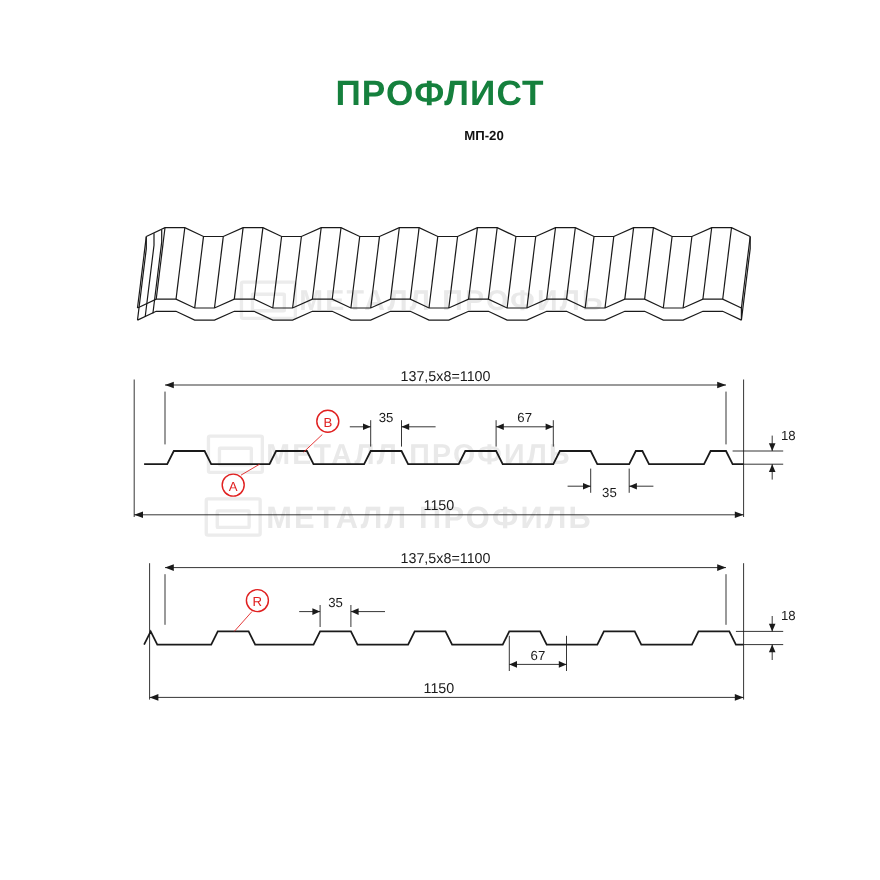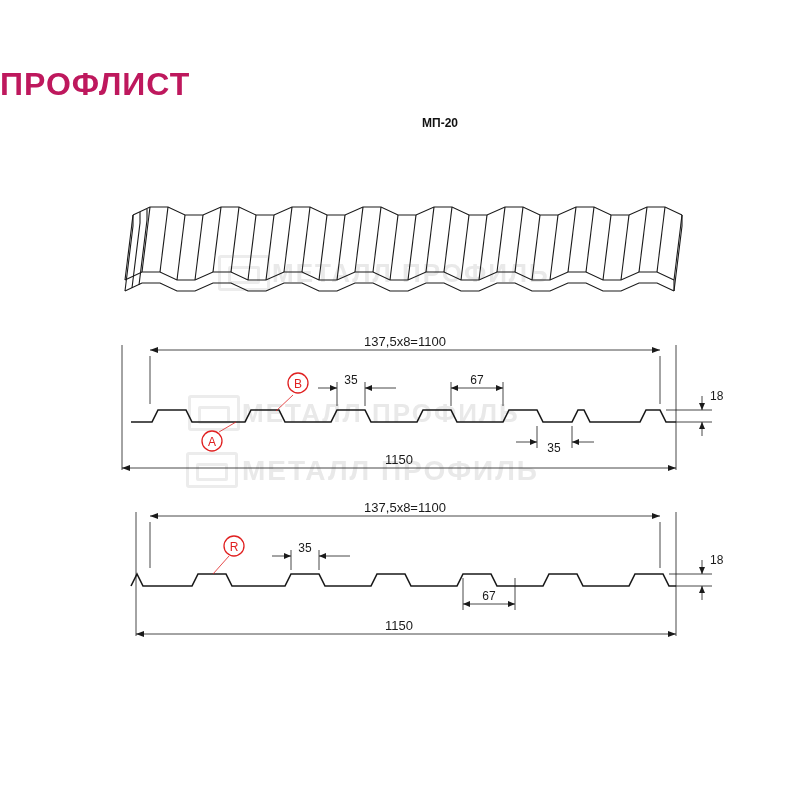--- a/index.html
+++ b/index.html
@@ -17,24 +17,25 @@
   }
   .page {
     position: absolute;
     inset: 0;
   }
   .title {
     position: absolute;
     top: 66px;
     left: 0;
     width: 800px;
+    text-align: center;
     font-size: 32px;
     font-weight: bold;
     letter-spacing: 1px;
-    color: #be185d;
+    color: #15803d;
   }
   .subtitle {
     position: absolute;
     top: 116px;
     left: 0;
     width: 800px;
     text-align: center;
     font-size: 12px;
     font-weight: bold;
     color: #111111;

